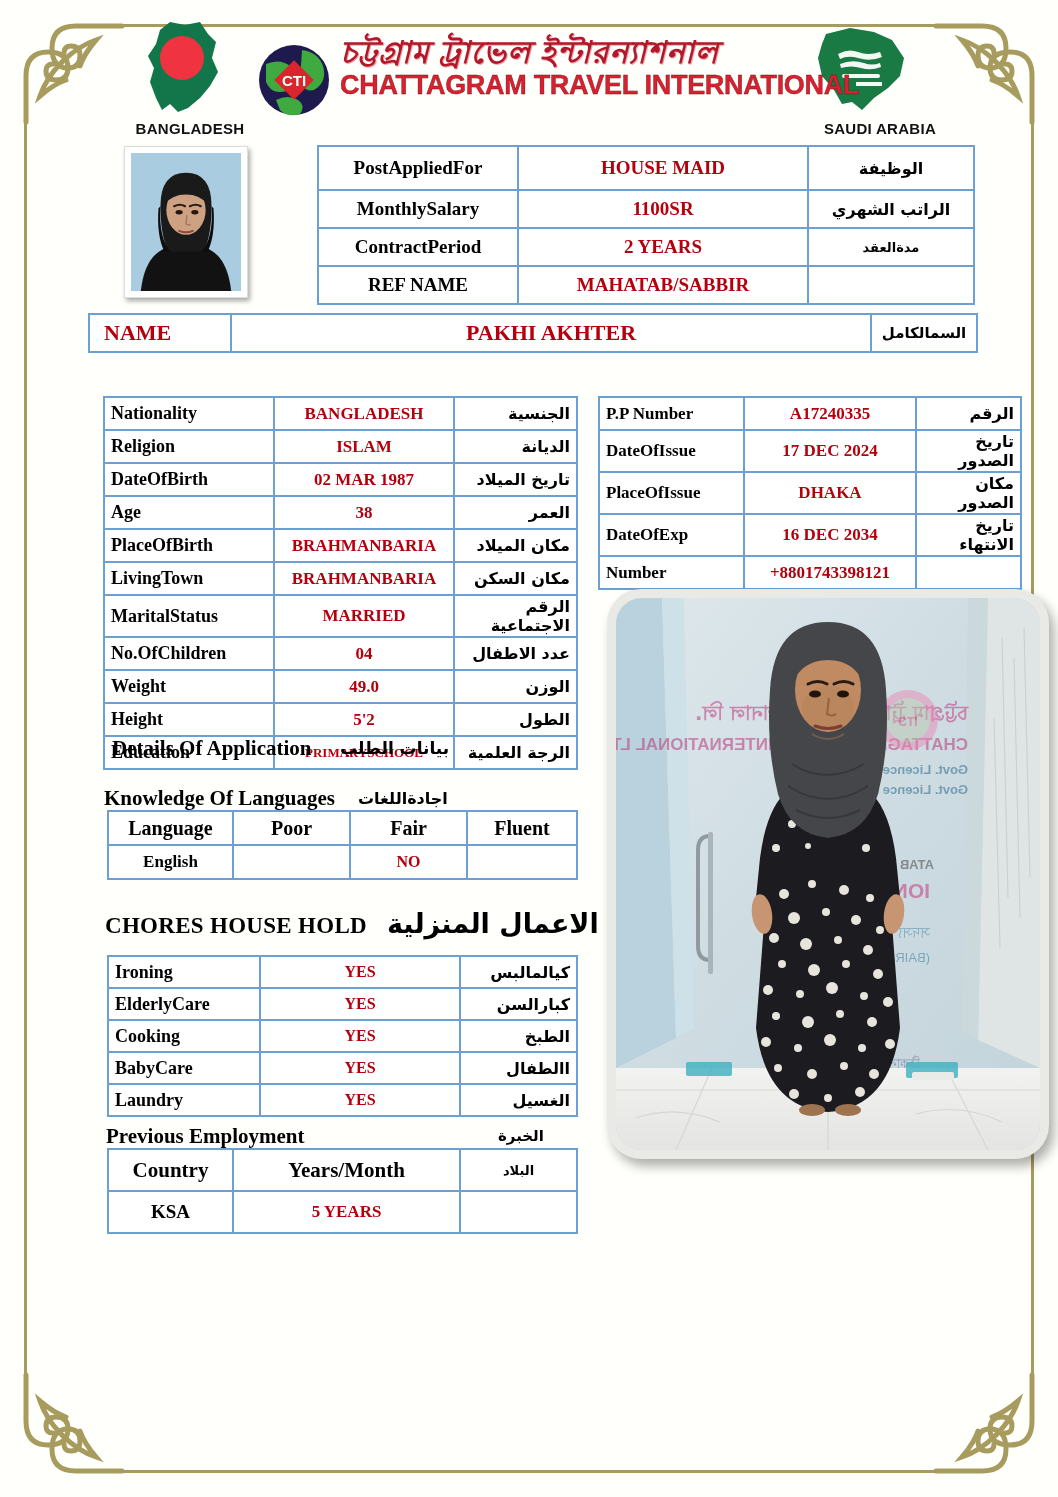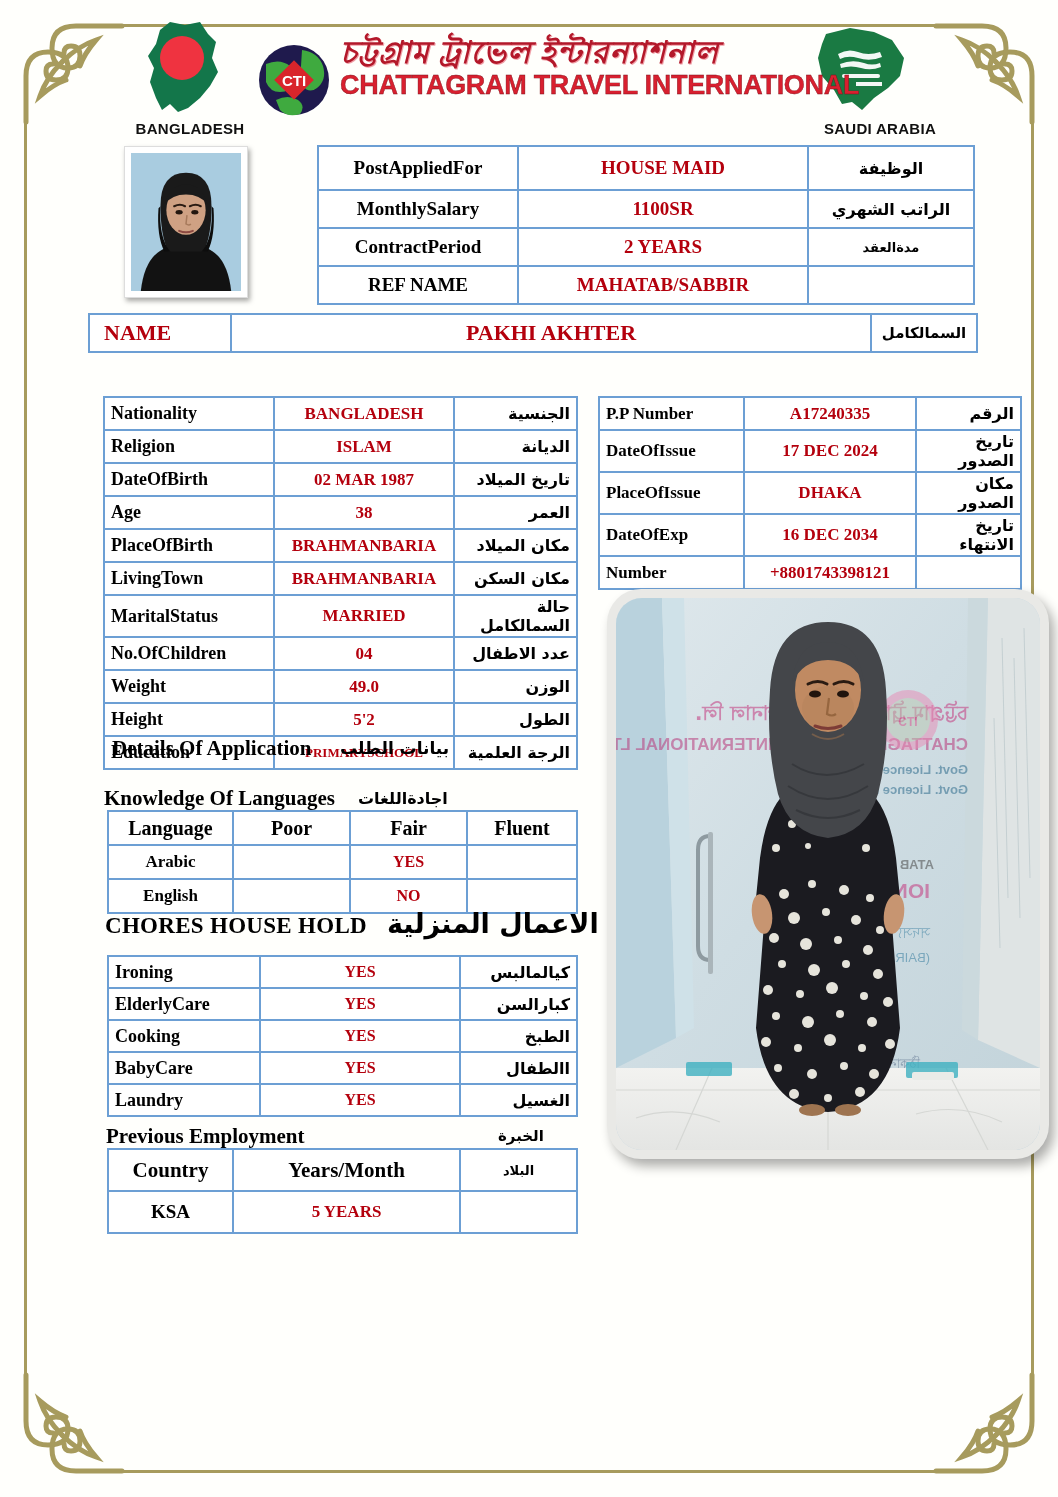--- a/index.html
+++ b/index.html
@@ -350,21 +350,21 @@
         <td class="ar">مكان الميلاد</td>
       </tr>
       <tr>
         <td class="lbl-left">LivingTown</td>
         <td class="val">BRAHMANBARIA</td>
         <td class="ar">مكان السكن</td>
       </tr>
       <tr>
         <td class="lbl-left">MaritalStatus</td>
         <td class="val">MARRIED</td>
-        <td class="ar">حالة السمالكامل</td>
+        <td class="ar">الرقم الاجتماعية</td>
       </tr>
       <tr>
         <td class="lbl-left">No.OfChildren</td>
         <td class="val">04</td>
         <td class="ar">عدد الاطفال</td>
       </tr>
       <tr>
         <td class="lbl-left">Weight</td>
         <td class="val">49.0</td>
         <td class="ar">الوزن</td>
@@ -429,26 +429,20 @@
         <col style="width:117px">
         <col style="width:117px">
         <col style="width:110px">
       </colgroup>
     <tbody>
       <tr>
         <td class="hd">Language</td>
         <td class="hd">Poor</td>
         <td class="hd">Fair</td>
         <td class="hd">Fluent</td>
-      </tr>
-      <tr>
-        <td class="rw">Arabic</td>
-        <td class="yn"></td>
-        <td class="yn">YES</td>
-        <td class="yn"></td>
       </tr>
       <tr>
         <td class="rw">English</td>
         <td class="yn"></td>
         <td class="yn">NO</td>
         <td class="yn"></td>
       </tr>
     </tbody>
   </table>
 

